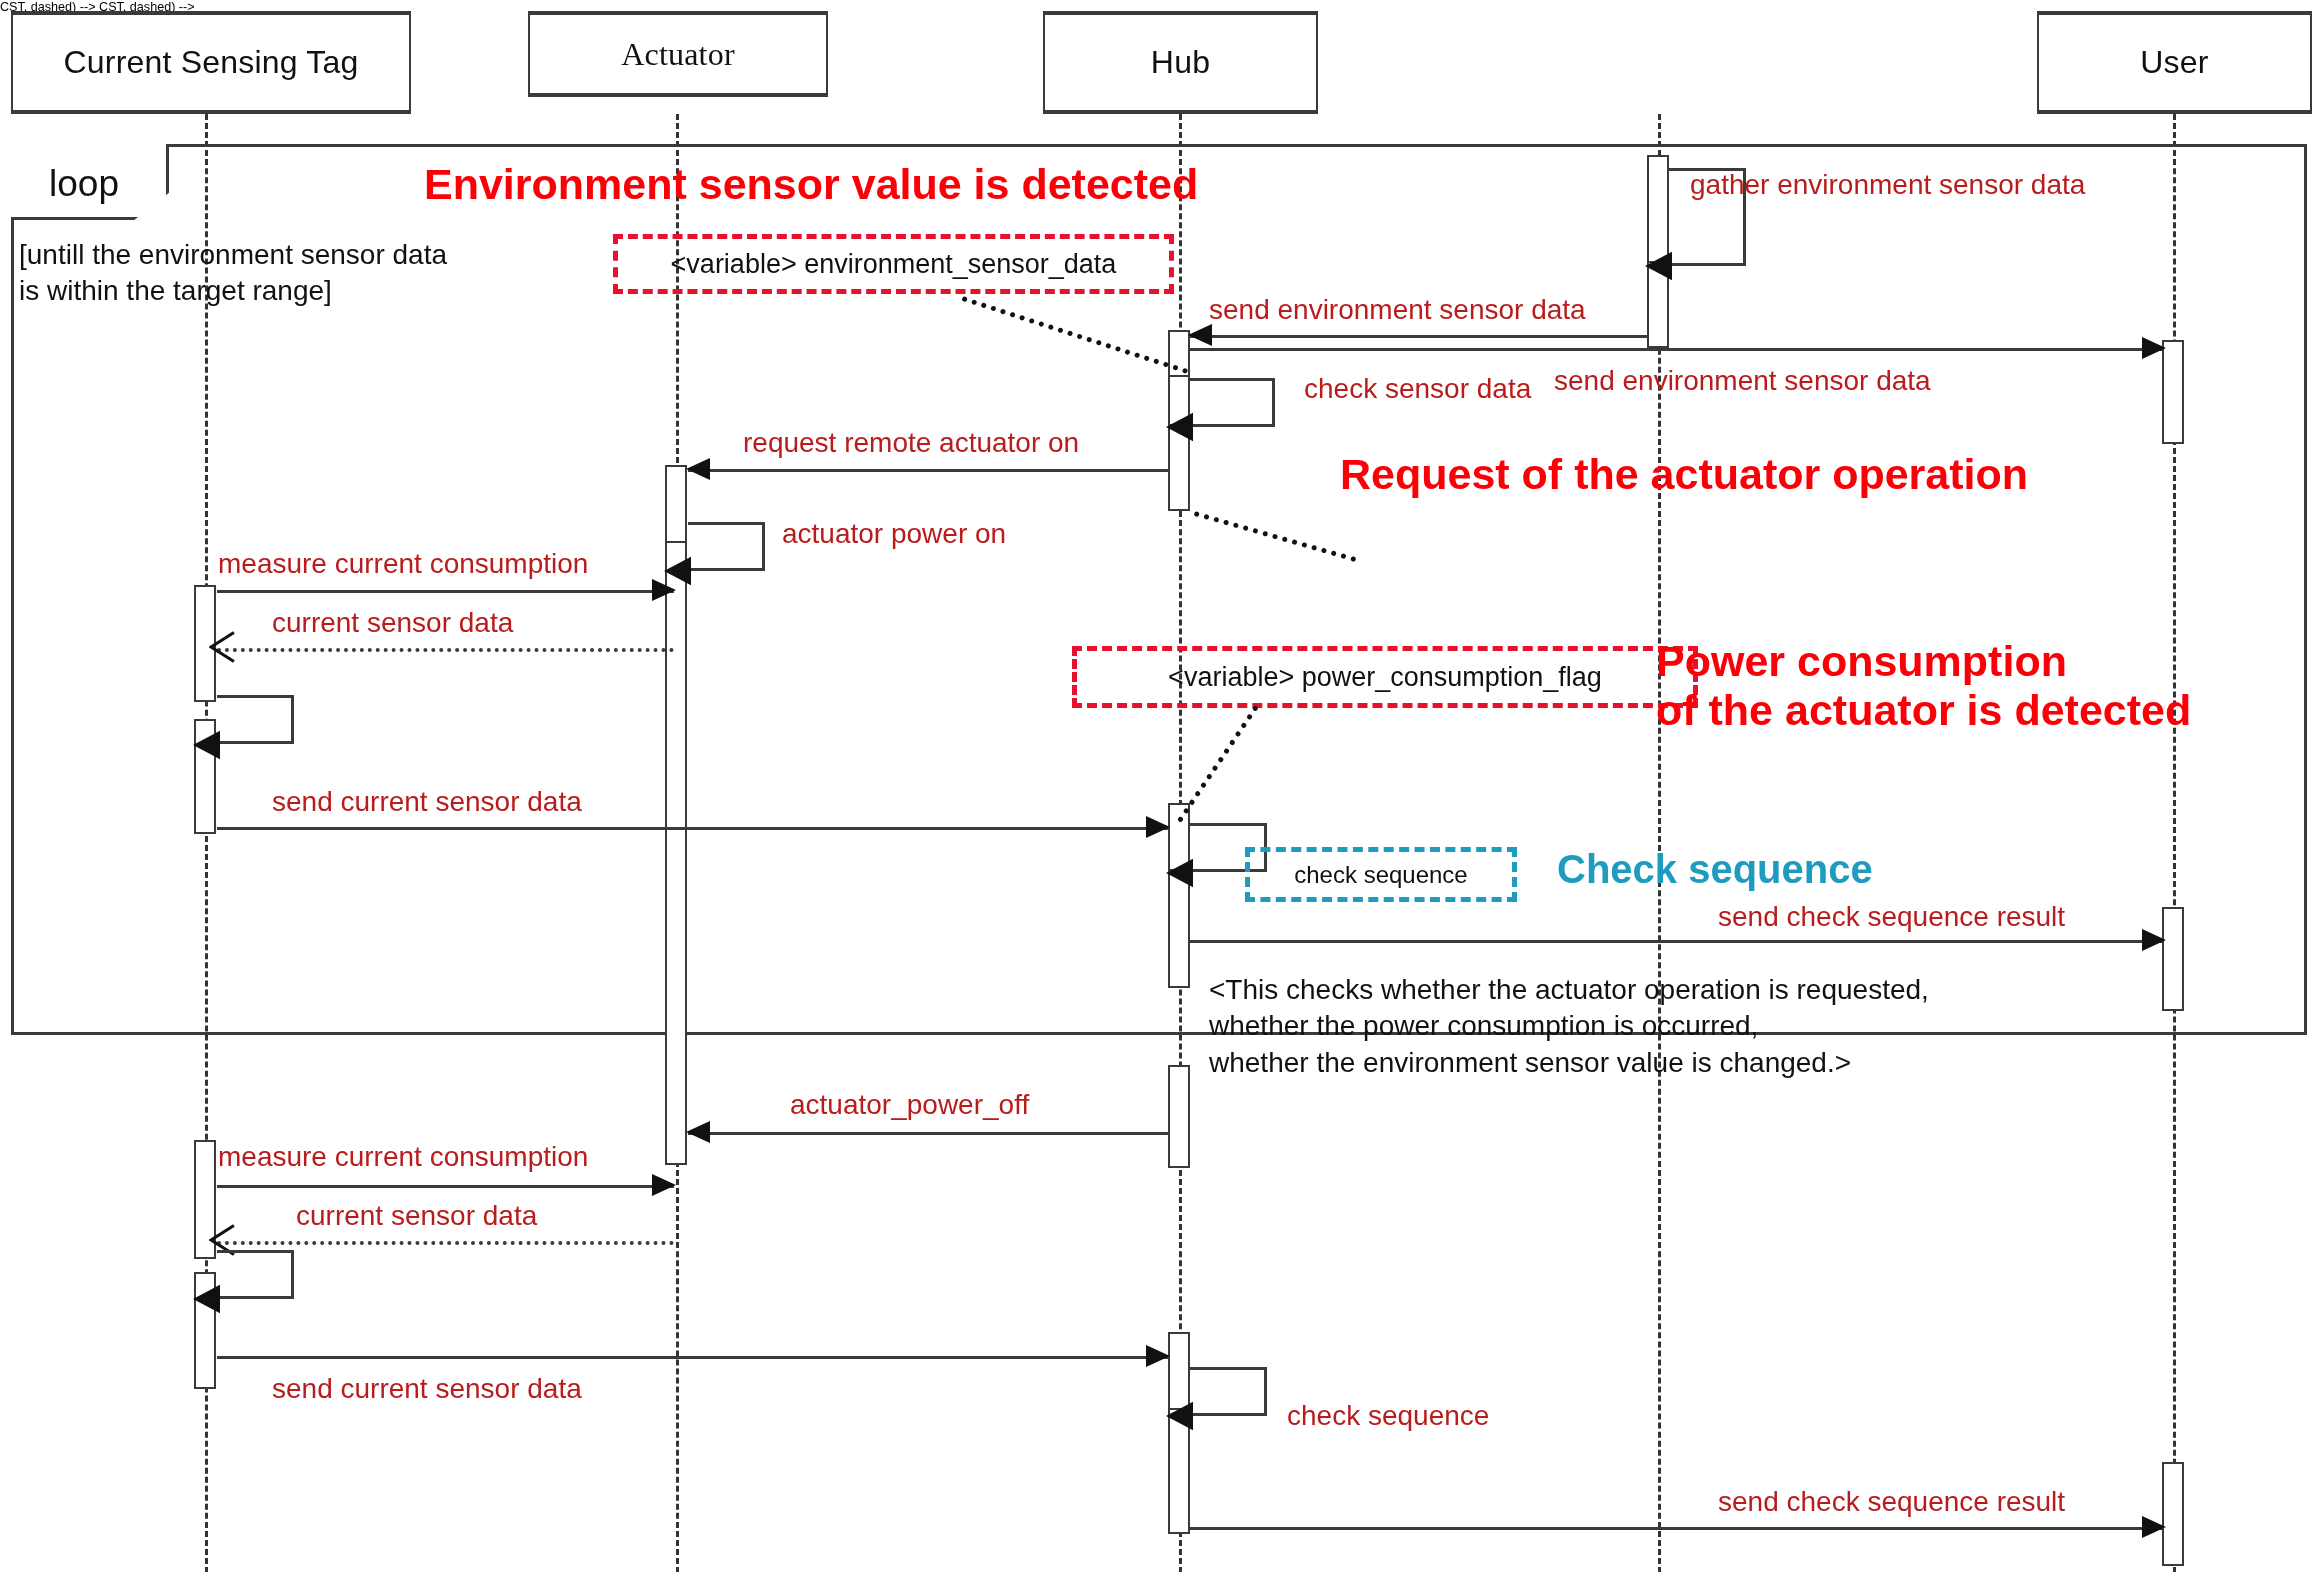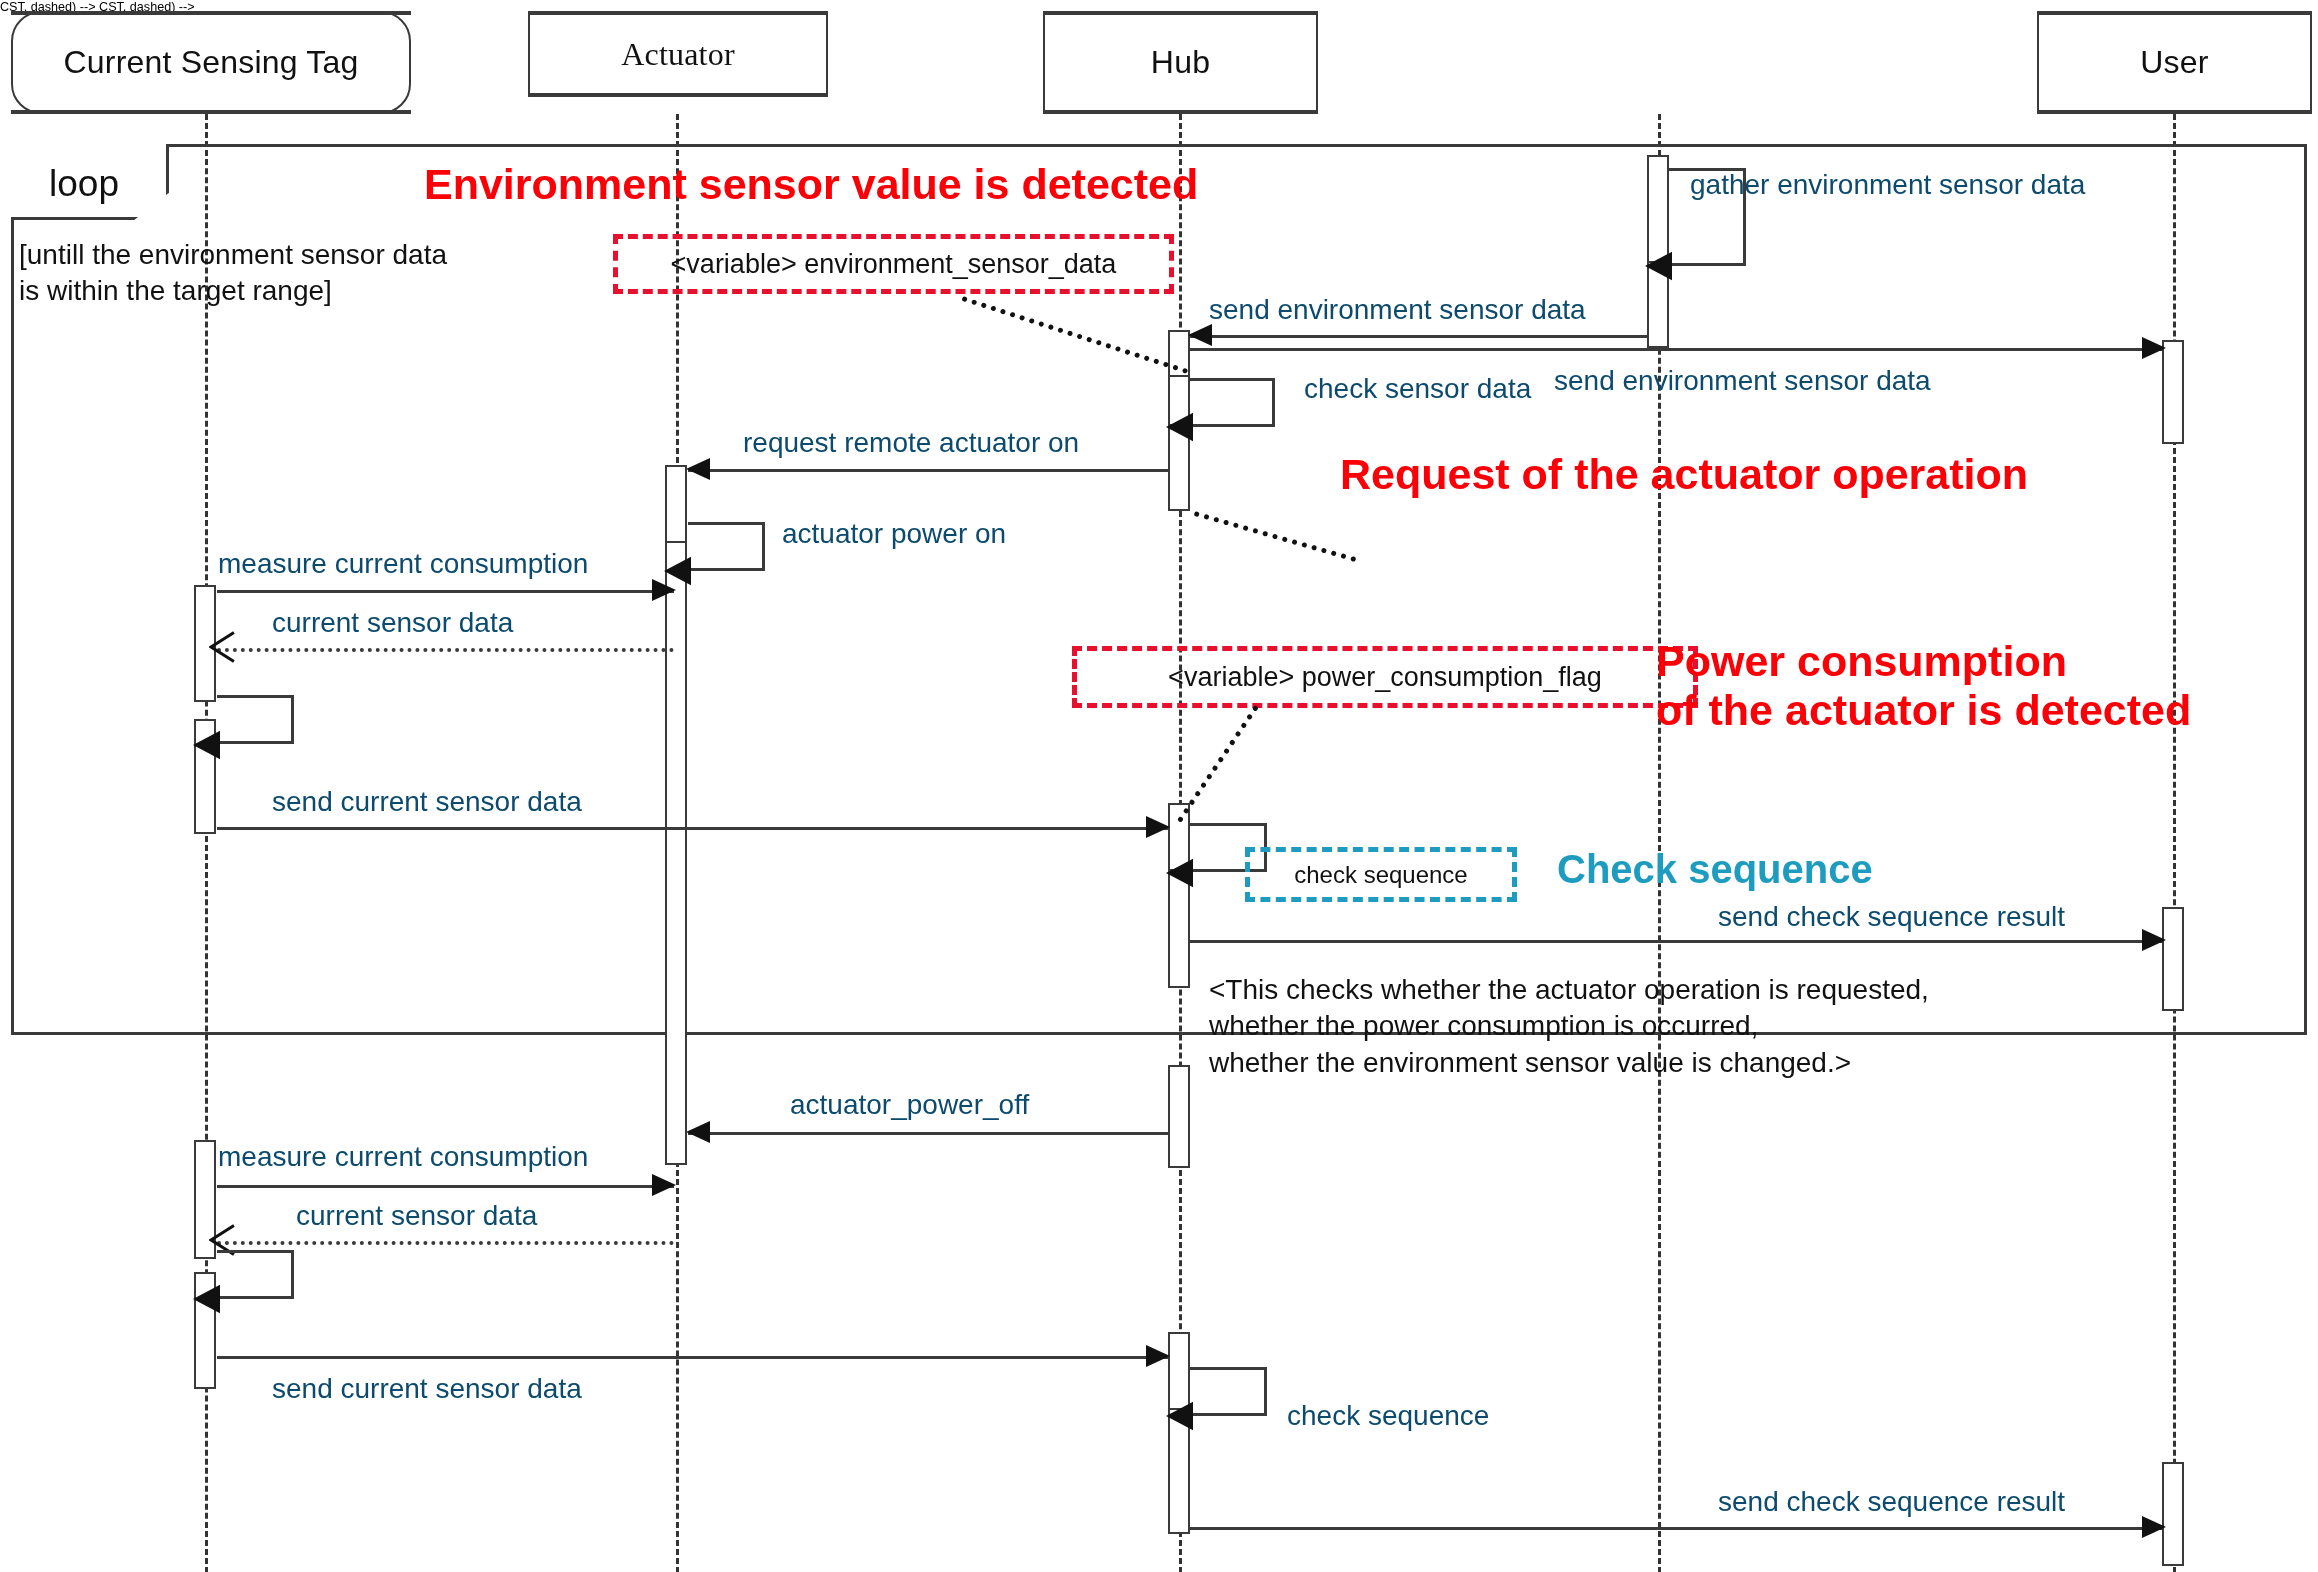--- a/index.html
+++ b/index.html
@@ -49,21 +49,21 @@
 
   
   .msg{position:absolute;height:0;}
   .msg .shaft{position:absolute;left:0;right:0;top:0;border-top:3.2px solid #3a3a3a;}
   .msg.dashed .shaft{border-top:4px dotted #3a3a3a;}
   .arrow-r,.arrow-l{position:absolute;width:0;height:0;top:-11px;}
   .arrow-r{right:-1.6px;border-top:11px solid transparent;border-bottom:11px solid transparent;border-left:24px solid #111;}
   .arrow-l{left:-1.6px;border-top:11px solid transparent;border-bottom:11px solid transparent;border-right:24px solid #111;}
   .arrow-open-l{position:absolute;left:-3.2px;top:-16px;width:27px;height:32px;}
   .msg-label{
-    position:absolute;font-size:28px;color:#0c4a6e;white-space:nowrap;
+    position:absolute;font-size:28px;color:#b91c1c;white-space:nowrap;
   }
 
   
   .self{position:absolute;box-sizing:border-box;border:3.2px solid #3a3a3a;border-left:none;background:transparent;}
 
   
   .note{
     position:absolute;font-size:28px;color:#111;line-height:1.3;white-space:pre;
   }
   .callout-red{
@@ -85,21 +85,21 @@
     position:absolute;font-size:40px;font-weight:bold;color:#1e9cc0;white-space:nowrap;
   }
   .leader{position:absolute;height:0;border-top:5.5px dotted #111;transform-origin:0 0;}
 </style>
 </head>
 <body>
 
 <div id="stage">
 
   
-  <div class="actor-box" style="left:11px;top:11px;width:400px;height:103px;border-radius:30px;">
+  <div class="actor-box" style="left:11px;top:11px;width:400px;height:103px;">
     <span>Current Sensing Tag</span>
   </div>
   <div class="actor-box" style="left:528px;top:11px;width:300px;height:86px;font-family:Liberation Serif, serif;">
     <span>Actuator</span>
   </div>
   <div class="actor-box" style="left:1043px;top:11px;width:275px;height:103px;">
     <span>Hub</span>
   </div>
   <div class="actor-box" style="left:2037px;top:11px;width:275px;height:103px;">
     <span>User</span>

